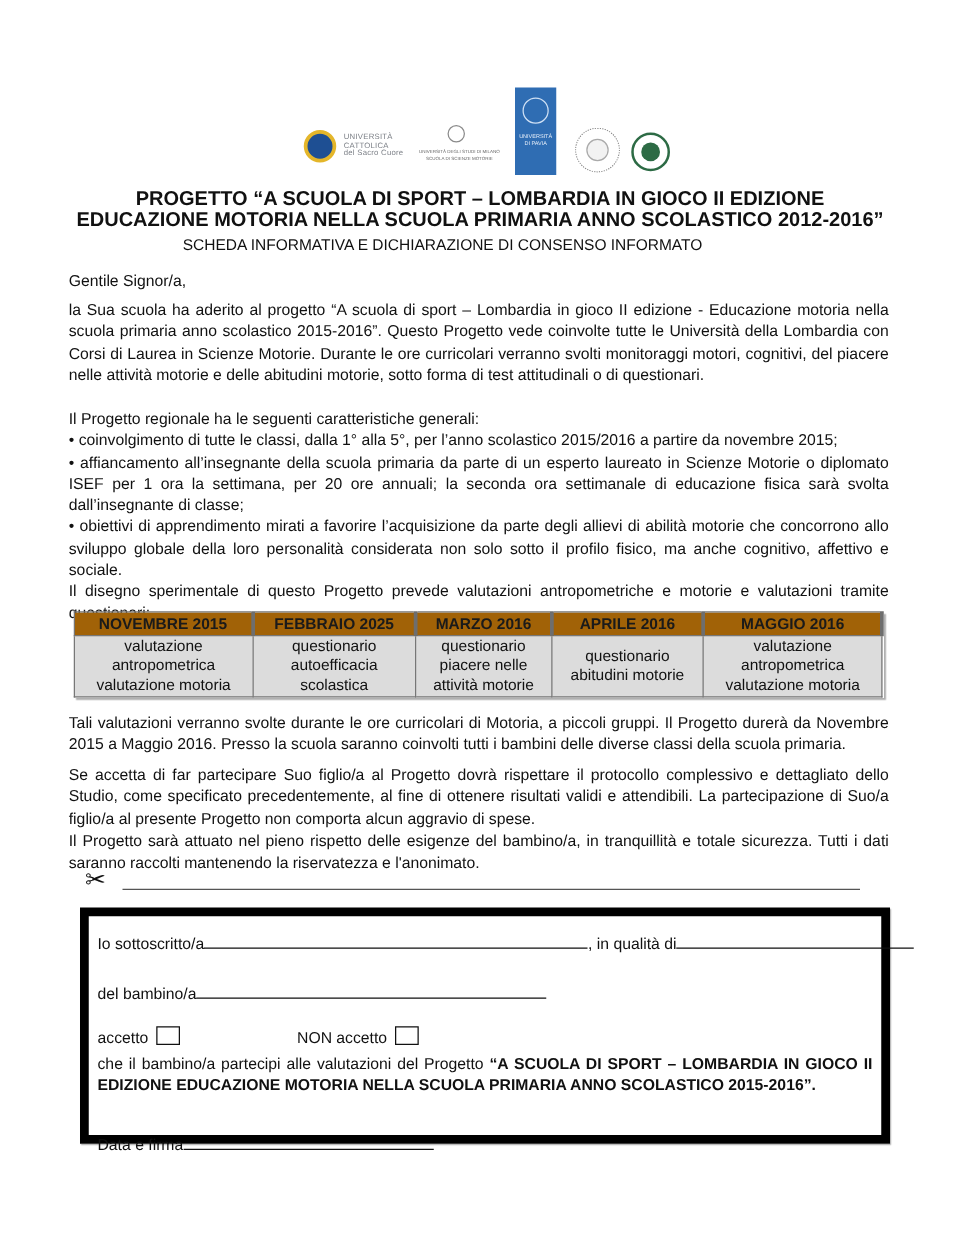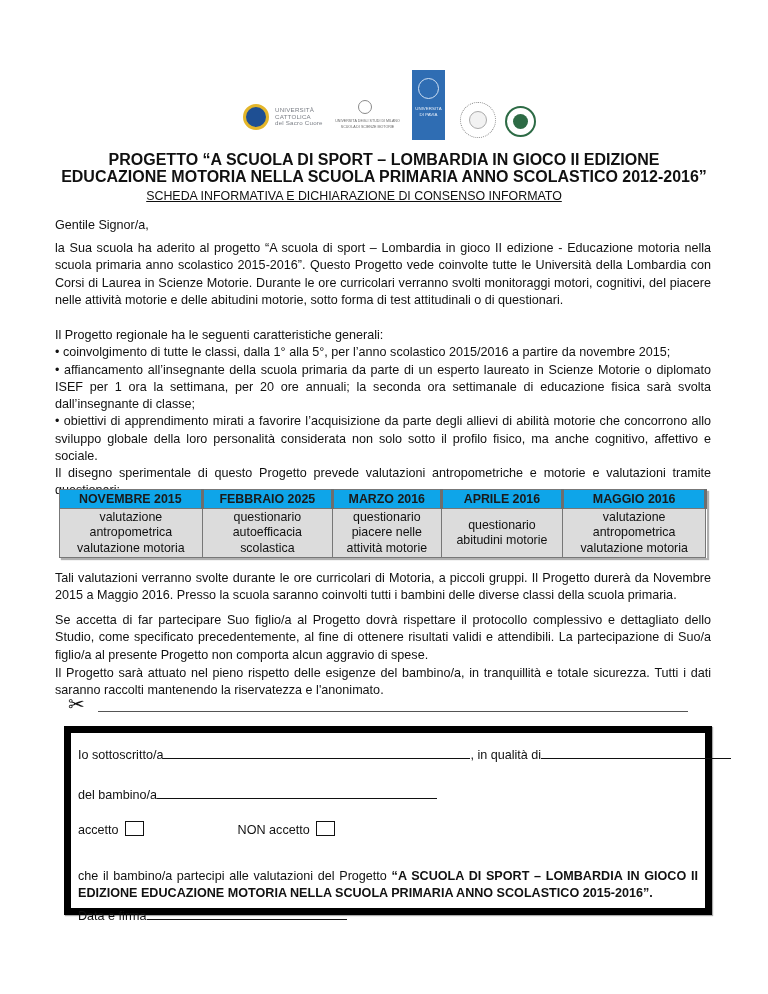--- a/index.html
+++ b/index.html
@@ -18,48 +18,48 @@
     .milano-text { position: absolute; left: 0; top: 18px; width: 75px; text-align: center; font-size: 3.6px; line-height: 6px; color: #666; white-space: nowrap; }
     .logo-pavia { left: 412px; top: 0; width: 33px; height: 70px; background: #2f6db3; }
     .pavia-seal { position: absolute; left: 6px; top: 8px; width: 21px; height: 21px; border-radius: 50%; border: 1px solid #cfe0f4; box-sizing: border-box; }
     .pavia-text { position: absolute; left: 0; top: 36px; width: 33px; text-align: center; font-size: 4.4px; line-height: 6px; color: #e6eef9; }
     .logo-insubria { left: 460px; top: 32px; width: 36px; height: 36px; border-radius: 50%; border: 1px dotted #8c8c8c; box-sizing: border-box; }
     .insubria-inner { position: absolute; left: 8px; top: 8px; width: 18px; height: 18px; border-radius: 50%; border: 1px solid #aaa; box-sizing: border-box; background: #f2f2f2; }
     .logo-bicocca { left: 505px; top: 36px; width: 31px; height: 31px; border-radius: 50%; border: 2px solid #2d6b45; box-sizing: border-box; }
     .bicocca-inner { position: absolute; left: 6px; top: 6px; width: 15px; height: 15px; border-radius: 50%; background: #2d6b45; }
 
     .title { position: absolute; left: 0; top: 151px; width: 768px; text-align: center; font-weight: bold; font-size: 16px; line-height: 17px; }
-    .subtitle { position: absolute; left: 0; top: 189px; width: 708px; text-align: center; font-size: 12.4px; text-decoration: underline; }
+    .subtitle { position: absolute; left: 0; top: 189px; width: 708px; text-align: center; font-size: 12.4px; }
     .para { position: absolute; left: 55px; width: 656px; text-align: justify; line-height: 17.3px; }
     .para p { margin: 0; }
     #greeting { top: 217px; }
     #p1 { top: 240px; }
     #p2 { top: 327px; }
     #p3 { top: 465px; }
 
     .table { position: absolute; left: 59px; top: 489px; width: 648px; border-collapse: collapse; box-shadow: 2px 2px 1px #b0b0b0; }
     .table td, .table th { border: 1px solid #777; text-align: center; padding: 0 2px; font-size: 12.4px; }
-    .table th { background: #0ea5e9; color: #1a1a1a; font-weight: bold; height: 18px; line-height: 17px; border-right: 3px solid #6e6e6e; }
+    .table th { background: #a16207; color: #1a1a1a; font-weight: bold; height: 18px; line-height: 17px; border-right: 3px solid #6e6e6e; }
     .table td { background: #dcdcdc; line-height: 15.5px; height: 48px; vertical-align: middle; }
 
     #p4 { top: 570px; }
     #p5 { top: 612px; }
     #p6 { top: 665px; }
 
     .cut-row { position: absolute; left: 68px; top: 698px; width: 620px; height: 20px; }
     .scissors { position: absolute; left: 0; top: -4px; font-size: 20px; line-height: 20px; color: #111; }
     .cut-line { position: absolute; left: 30px; right: 0; top: 13px; border-top: 1px solid #555; }
 
     .consent-box { position: absolute; left: 64px; top: 726px; width: 634px; height: 175px; border: 7px solid #000000; box-shadow: 1px 1px 1px #aaa; }
     .line { position: absolute; left: 7px; white-space: nowrap; }
     .blank { display: inline-block; border-bottom: 1px solid #111; height: 11px; vertical-align: baseline; }
     #line1 { top: 14px; }
     #line2 { top: 54px; }
     #line3 { top: 88px; }
-    #line4 { top: 135px; width: 620px; text-align: justify; line-height: 17px; white-space: normal; }
+    #line4 { top: 110px; width: 620px; text-align: justify; line-height: 17px; white-space: normal; }
     #line5 { top: 175px; }
     .cb { display: inline-block; width: 17px; height: 13px; border: 1px solid #111; vertical-align: -2px; margin-left: 6px; }
     .bold { font-weight: bold; }
   </style>
 </head>
 <body>
 
 <div class="logos">
   <div class="logo logo-cattolica">
     <div class="cattolica-seal"></div>

